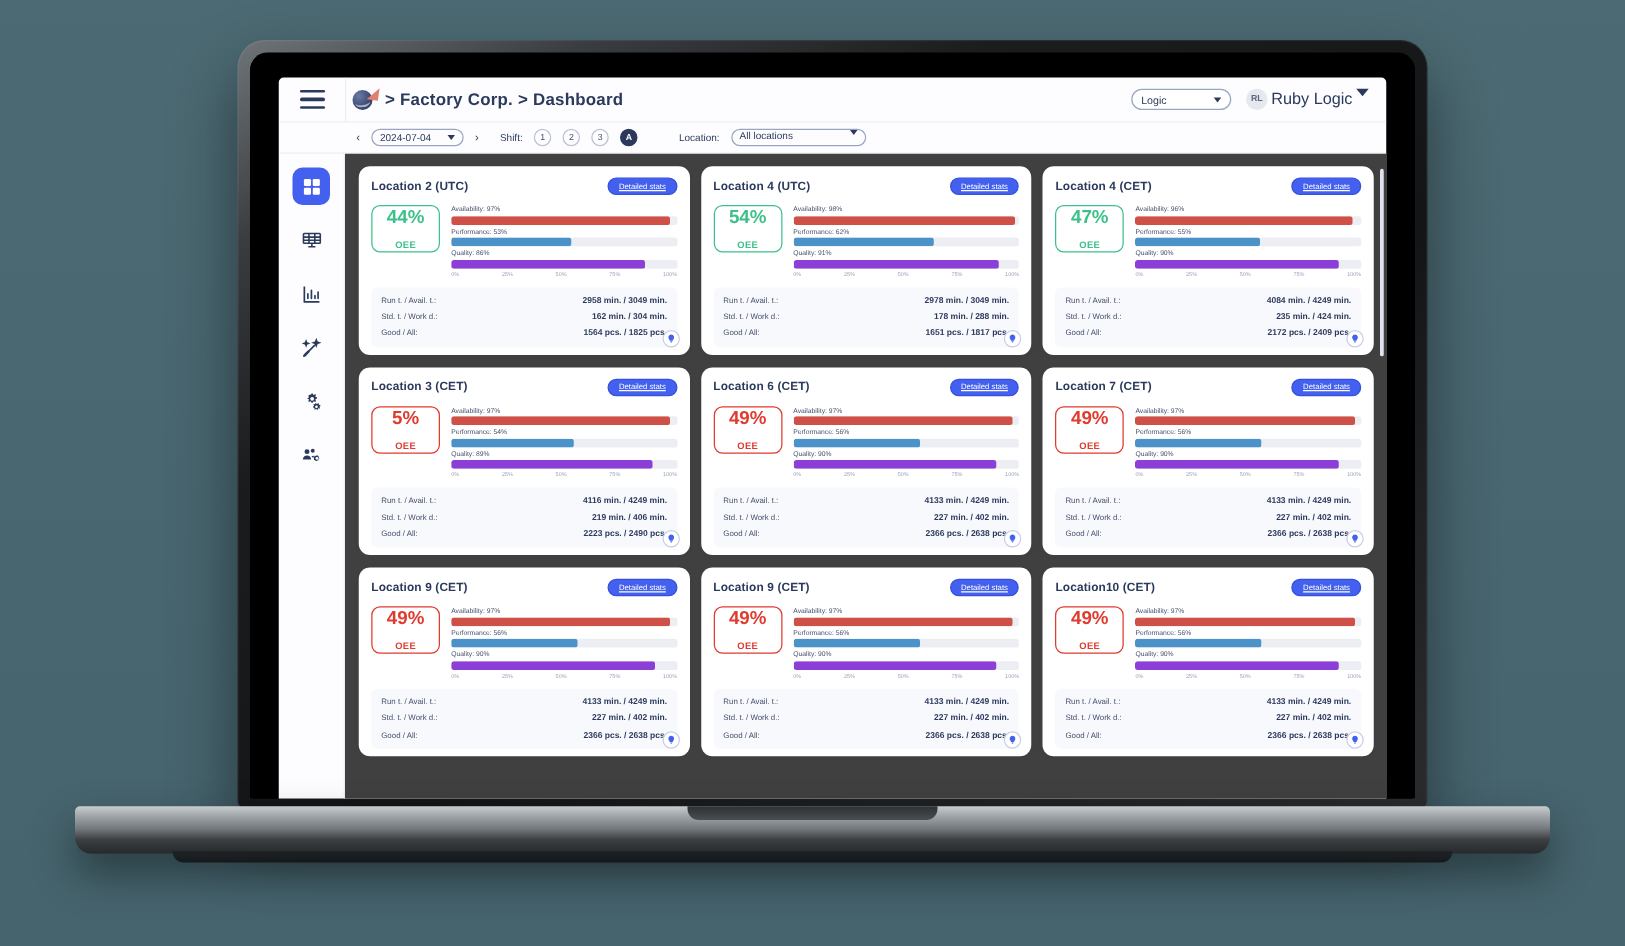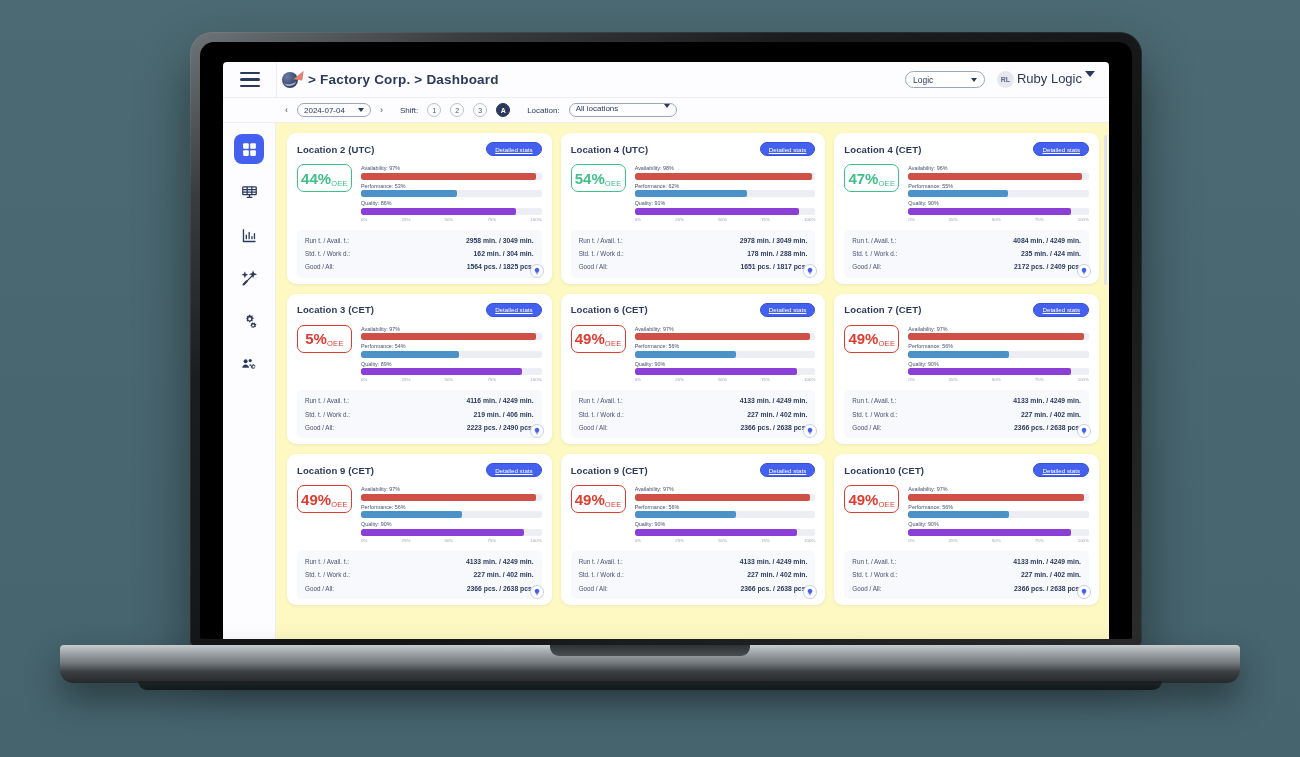--- a/index.html
+++ b/index.html
@@ -95,38 +95,38 @@
 
   
   .body-wrap { flex:1; display:flex; min-height:0; }
   .sidebar { width:53px; flex:none; border-right:1px solid #eceef4;
              padding-top:11px; display:flex; flex-direction:column; align-items:center; gap:13px; }
   .nav-item { width:30px;height:30px;border-radius:8px; display:flex;align-items:center;
              justify-content:center; cursor:pointer; color:#2b3a5c; }
   .nav-item.active { background:#4361ee; color:#fff; }
   .nav-item svg { width:17px; height:17px; display:block; }
 
-  .content { flex:1; background:#fef9c3; overflow:hidden; padding:10px 10px 0 11px; position:relative; }
+  .content { flex:1; background:#404040; overflow:hidden; padding:10px 10px 0 11px; position:relative; }
   .grid { display:grid; grid-template-columns:repeat(3,1fr); gap:10px 9px; }
 
   
   .card { background:#fff; border-radius:9px; padding:9px 10px 6px 10px;
           box-shadow:0 1px 3px rgba(40,50,90,.09); position:relative; }
   .card-head { display:flex; align-items:center; justify-content:space-between; margin-bottom:8px; }
   .card-title { font-size:9.5px; font-weight:bold; color:#2b3a5c; letter-spacing:.1px; }
   .stats-btn { background:#4361ee; color:#fff; font-size:6.2px; border-radius:8px;
                padding:2.5px 8px; text-decoration:underline; cursor:pointer; white-space:nowrap;
                border:1px solid #3550dd; }
   .card-mid { display:flex; gap:9px; align-items:flex-start; }
-  .oee-box { width:55px; height:28px; border:1.6px solid #3ec08a; border-radius:7px;
-             display:flex; flex-direction:row; align-items:center; justify-content:center;
+  .oee-box { width:55px; height:38px; border:1.6px solid #3ec08a; border-radius:7px;
+             display:flex; flex-direction:column; align-items:center; justify-content:center;
              flex:none; color:#3ec08a; }
   .oee-box.bad { border-color:#e03b2f; color:#e03b2f; }
   .oee-val { font-size:15px; font-weight:bold; line-height:1; }
-  .oee-lbl { font-size:7.5px; font-weight:normal; margin-top:10px; letter-spacing:.3px; }
+  .oee-lbl { font-size:7.5px; font-weight:bold; margin-top:10px; letter-spacing:.3px; }
   .bars { flex:1; padding-top:1px; }
   .bar-label { font-size:5.4px; color:#46506e; margin-bottom:1.5px; }
   .bar-track { height:7px; background:#eceef4; border-radius:2px; overflow:hidden; margin-bottom:3px; }
   .bar-fill { height:100%; border-radius:2px; }
   .axis { display:flex; justify-content:space-between; font-size:4.4px; color:#9aa2b8; margin-top:-1px; }
   .kv-table { margin-top:8px; background:#f8f9fd; border-radius:5px; padding:4px 8px; }
   .kv-row { display:flex; justify-content:space-between; padding:3.2px 0; }
   .kv-k { font-size:6.3px; color:#46506e; }
   .kv-v { font-size:6.8px; color:#2b3a5c; font-weight:bold; }
   .bulb { position:absolute; right:8px; bottom:6px; width:14px; height:14px; border-radius:50%;
@@ -177,21 +177,21 @@
           <div class="date-pill">
             <span>2024-07-04</span>
             <span class="caret"></span>
           </div>
           <span class="chev">›</span>
           <span class="f-label" style="margin-left:8px">Shift:</span>
           <div class="shift-dot">1</div>
           <div class="shift-dot">2</div>
           <div class="shift-dot">3</div>
           <div class="shift-dot active">A</div>
-          <span class="f-label" style="margin-left:8px">Location:</span>
+          <span class="f-label" style="margin-left:24px">Location:</span>
           <div class="loc-pill">
             <span>All locations</span>
             <span class="caret"></span>
           </div>
         </div>
 
         <div class="body-wrap">
 
           <div class="sidebar">
             <div class="nav-item active">

